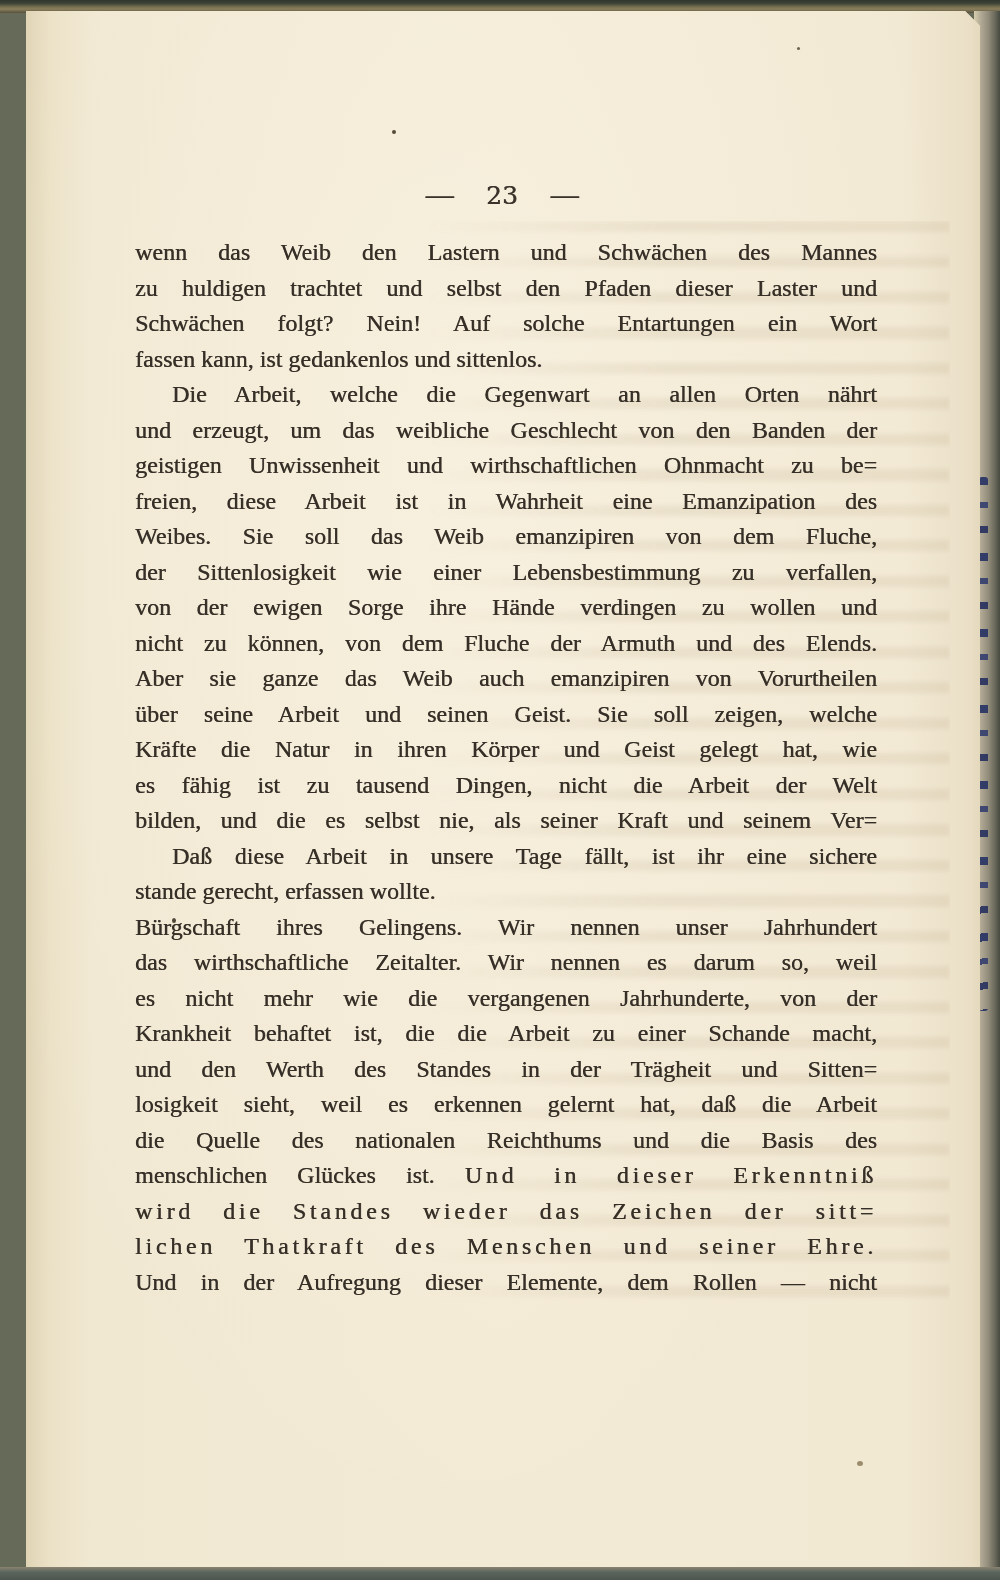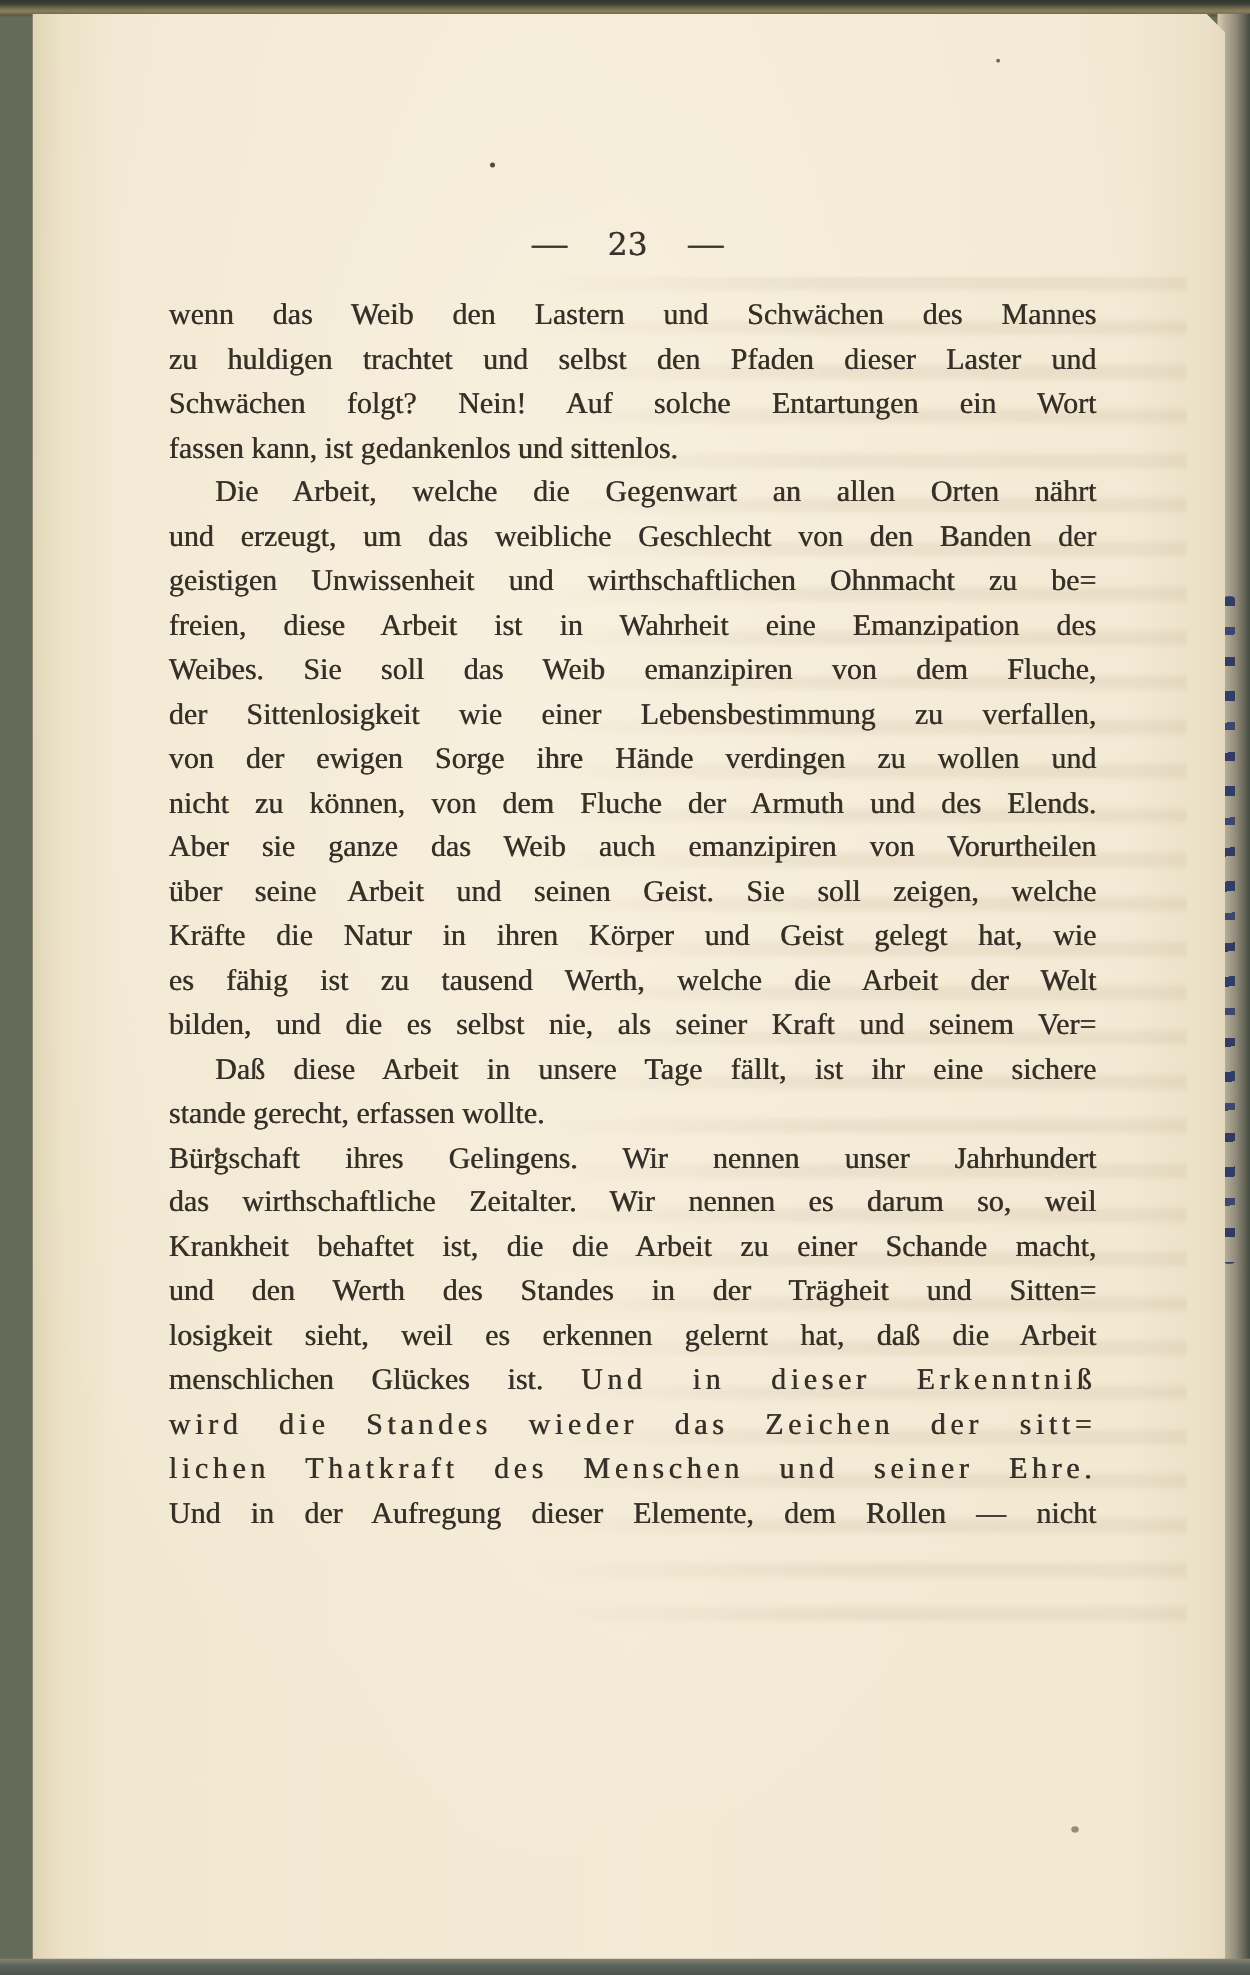--- a/index.html
+++ b/index.html
@@ -127,29 +127,31 @@
         <div class="line"><span>und erzeugt, um das weibliche Geschlecht von den Banden der</span></div>
         <div class="line"><span>geistigen Unwissenheit und wirthschaftlichen Ohnmacht zu be=</span></div>
         <div class="line"><span>freien, diese Arbeit ist in Wahrheit eine Emanzipation des</span></div>
         <div class="line"><span>Weibes. Sie soll das Weib emanzipiren von dem Fluche,</span></div>
         <div class="line"><span>der Sittenlosigkeit wie einer Lebensbestimmung zu verfallen,</span></div>
         <div class="line"><span>von der ewigen Sorge ihre Hände verdingen zu wollen und</span></div>
         <div class="line"><span>nicht zu können, von dem Fluche der Armuth und des Elends.</span></div>
         <div class="line"><span>Aber sie ganze das Weib auch emanzipiren von Vorurtheilen</span></div>
         <div class="line"><span>über seine Arbeit und seinen Geist. Sie soll zeigen, welche</span></div>
         <div class="line"><span>Kräfte die Natur in ihren Körper und Geist gelegt hat, wie</span></div>
-        <div class="line"><span>es fähig ist zu tausend Werth, welche die Arbeit der Welt</span></div>
+        <div class="line"><span>es fähig ist zu tausend Dingen, nicht die Arbeit der Welt</span></div>
         <div class="line"><span>bilden, und die es selbst nie, als seiner Kraft und seinem Ver=</span></div>
         <div class="line indent"><span>Daß diese Arbeit in unsere Tage fällt, ist ihr eine sichere</span></div>
         <div class="line end"><span>stande gerecht, erfassen wollte.</span></div>
         <div class="line"><span>Bürgschaft ihres Gelingens. Wir nennen unser Jahrhundert</span></div>
         <div class="line"><span>das wirthschaftliche Zeitalter. Wir nennen es darum so, weil</span></div>
+        <div class="line"><span>es nicht mehr wie die vergangenen Jahrhunderte, von der</span></div>
         <div class="line"><span>Krankheit behaftet ist, die die Arbeit zu einer Schande macht,</span></div>
         <div class="line"><span>und den Werth des Standes in der Trägheit und Sitten=</span></div>
         <div class="line"><span>losigkeit sieht, weil es erkennen gelernt hat, daß die Arbeit</span></div>
+        <div class="line"><span>die Quelle des nationalen Reichthums und die Basis des</span></div>
         <div class="line"><span>menschlichen Glückes ist. </span><span class="sp">Und in dieser Erkenntniß</span></div>
         <div class="line"><span class="sp">wird die Standes wieder das Zeichen der sitt=</span></div>
         <div class="line"><span class="sp">lichen Thatkraft des Menschen und seiner Ehre.</span></div>
         <div class="line"><span>Und in der Aufregung dieser Elemente, dem Rollen — nicht</span></div>
       </div>
 
     <span class="speck sp1"></span>
     <span class="speck sp2"></span>
     <span class="speck sp3"></span>
     <span class="speck sp4"></span>

